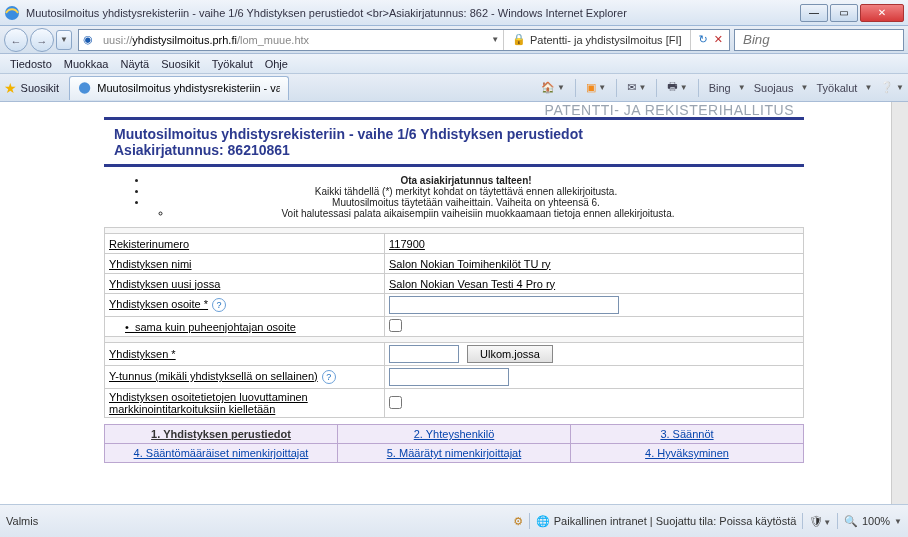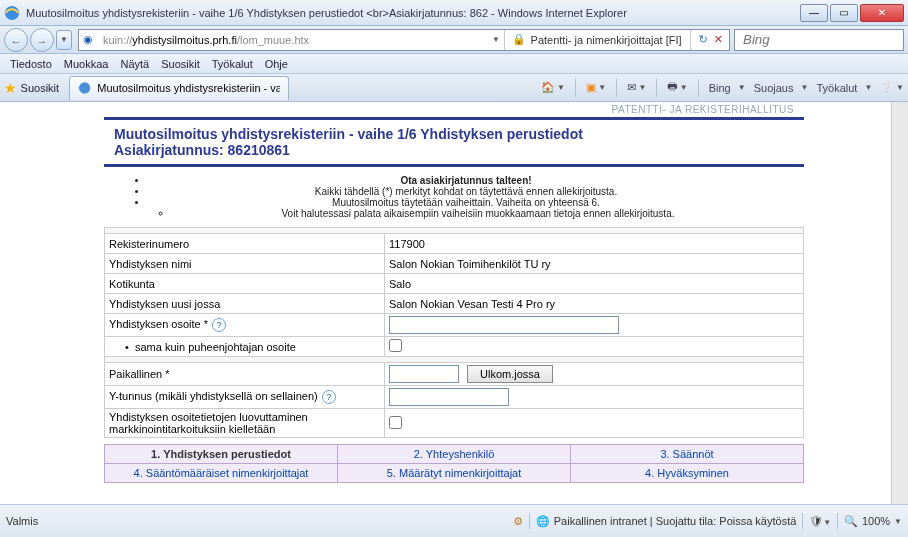--- a/index.html
+++ b/index.html
@@ -42,41 +42,41 @@
 .tab .tab-ico { width: 14px; height: 14px; margin-right: 6px; }
 .favrow .right-tools { margin-left: auto; display: flex; align-items: center; gap: 8px; color: #445; }
 .right-tools .tool { display: flex; align-items: center; gap: 2px; }
 .right-tools .sep { width: 1px; height: 18px; background: #b0c2d8; margin: 0 2px; }
 .dropdown-arrow { font-size: 8px; color: #555; }
 
 
 .content-outer { position: absolute; top: 102px; bottom: 22px; left: 0; right: 0; overflow: auto; background: #fff; }
 .scroll-v { position: absolute; right: 0; top: 102px; bottom: 22px; width: 17px; background: #e8e8e8; border-left: 1px solid #ccc; }
 .content { width: 700px; margin: 0 auto; }
-.banner-top { height: 18px; background: #fff; display: flex; align-items: center; justify-content: flex-end; padding-right: 10px; color: #9aa4b0; font-size: 10px; letter-spacing: 0.5px; border-bottom: 3px solid #2c3a8f; }
+.banner-top { height: 18px; background: #fff; display: flex; align-items: center; justify-content: flex-end; padding-right: 10px; color: #9aa4b0; font-size: 14px; letter-spacing: 0.5px; border-bottom: 3px solid #2c3a8f; }
 .heading-box { padding: 6px 10px; border-bottom: 3px solid #2c3a8f; }
 .heading-box .h1 { color: #2c3a8f; font-weight: bold; font-size: 14px; }
 .instr { padding: 8px 20px 8px 30px; font-size: 10px; color: #222; }
 .instr ul { list-style: disc; padding-left: 14px; text-align: center; }
 .instr ul ul { list-style: circle; padding-left: 24px; }
 .instr li.bold { font-weight: bold; }
 
-.form-table { width: 100%; border-collapse: collapse; }
+.form-table { width: 100%; border-collapse: collapse; text-decoration: underline; }
 .form-table td { border: 1px solid #ccc; padding: 2px 4px; font-size: 11px; height: 20px; }
 .form-table td.label { width: 280px; }
 .form-table input[type="text"] { width: 230px; border: 1px solid #7a92b0; height: 18px; font-size: 11px; }
 .form-table .help-ico { display: inline-block; width: 14px; height: 14px; border: 1px solid #6aa0d8; border-radius: 7px; color: #2070c0; font-size: 9px; text-align: center; line-height: 12px; margin-left: 4px; vertical-align: middle; }
 .form-table .indent-label { padding-left: 20px; }
 .form-table .btn { background: linear-gradient(#f8f8f8,#e0e0e0); border: 1px solid #888; padding: 2px 12px; font-size: 11px; margin-left: 8px; }
 .form-table .spacer-td { background: #f7f7f7; height: 6px; }
 
 .step-nav { width: 100%; border-collapse: collapse; margin-top: 6px; }
 .step-nav td { border: 1px solid #bba6d0; background: #f1ebf9; text-align: center; padding: 3px; width: 33.33%; }
-.step-nav td.active { font-weight: bold; color: #333; }
-.step-nav td a { color: #0645ad; }
+.step-nav td.active { font-weight: bold; color: #333; text-decoration: underline; }
+.step-nav td a { color: #0645ad; text-decoration: underline; }
 
 
 .statusbar { position: absolute; bottom: 0; left: 0; right: 0; height: 22px; background: linear-gradient(#eef2f8,#dde6f1); border-top: 1px solid #b8c9dd; display: flex; align-items: center; padding: 16px 6px; font-size: 11px; color: #333; }
 .statusbar .spacer { flex: 1; }
 .statusbar .sep { width: 1px; height: 16px; background: #b0c2d8; margin: 0 6px; }
 .statusbar .globe { color: #2a9a2a; margin-right: 4px; }
 .statusbar .zoom { display: flex; align-items: center; gap: 4px; }
 </style>
 </head>
 <body>
@@ -95,28 +95,28 @@
 </div>
 
 <div class="navbar">
   <div class="navbtn">←</div>
   <div class="navbtn">→</div>
   <div class="navbtn sm">
       <span class="dropdown-arrow">▼</span>
     </div>
   <div class="addr-wrap">
     <span class="e-icon">◉</span>
-    <span class="url-proto">kuin://</span>
+    <span class="url-proto">uusi://</span>
       <span class="url-host">yhdistysilmoitus.prh.fi</span>
       <span class="url-path">/lom_muue.htx</span>
     <span style="flex:1"></span>
     <span class="dropdown-arrow">▼</span>
     <span class="divider"></span>
     <span class="lock">🔒</span>
-    <span class="site-id">Patentti- ja nimenkirjoittajat [FI]</span>
+    <span class="site-id">Patentti- ja yhdistysilmoitus [FI]</span>
     <span class="divider"></span>
     <span class="refresh">↻</span>
     <span class="stop">✕</span>
   </div>
   <div class="search-wrap">
     <div class="bing-icon"></div>
     <input type="text" style="border: none; flex: 1 1 0%; font-style: italic; color: rgb(136, 136, 136); background: transparent;" placeholder="Bing">
 
   </div>
 </div>
@@ -181,40 +181,36 @@
           </tr>
       <tr>
         <td class="label">Rekisterinumero</td>
         <td>117900</td>
       </tr>
       <tr>
         <td class="label">Yhdistyksen nimi</td>
         <td>Salon Nokian Toimihenkilöt TU ry</td>
       </tr>
       <tr>
-        <td class="label">Kotikunta</td>
-        <td>Salo</td>
-      </tr>
-      <tr>
         <td class="label">Yhdistyksen uusi jossa</td>
         <td>Salon Nokian Vesan Testi 4 Pro ry</td>
       </tr>
       <tr>
         <td class="label"><span>Yhdistyksen osoite *</span><span class="help-ico">?</span></td>
         <td><input type="text" style=""></td>
       </tr>
       <tr>
         <td class="label indent-label">•&nbsp;&nbsp;<span>sama kuin puheenjohtajan osoite</span></td>
         <td><input type="checkbox" style=""></td>
       </tr>
       <tr>
             <td colspan="2" class="spacer-td"></td>
           </tr>
       <tr>
-        <td class="label">Paikallinen *</td>
+        <td class="label">Yhdistyksen *</td>
         <td><input type="text" style="width: 70px;"><button class="btn">Ulkom.jossa</button></td>
       </tr>
       <tr>
         <td class="label"><span>Y-tunnus (mikäli yhdistyksellä on sellainen)</span><span class="help-ico">?</span></td>
         <td><input type="text" style="width: 120px;"></td>
       </tr>
       <tr>
         <td class="label">Yhdistyksen osoitetietojen luovuttaminen markkinointitarkoituksiin kielletään</td>
         <td><input type="checkbox" style=""></td>
       </tr>

